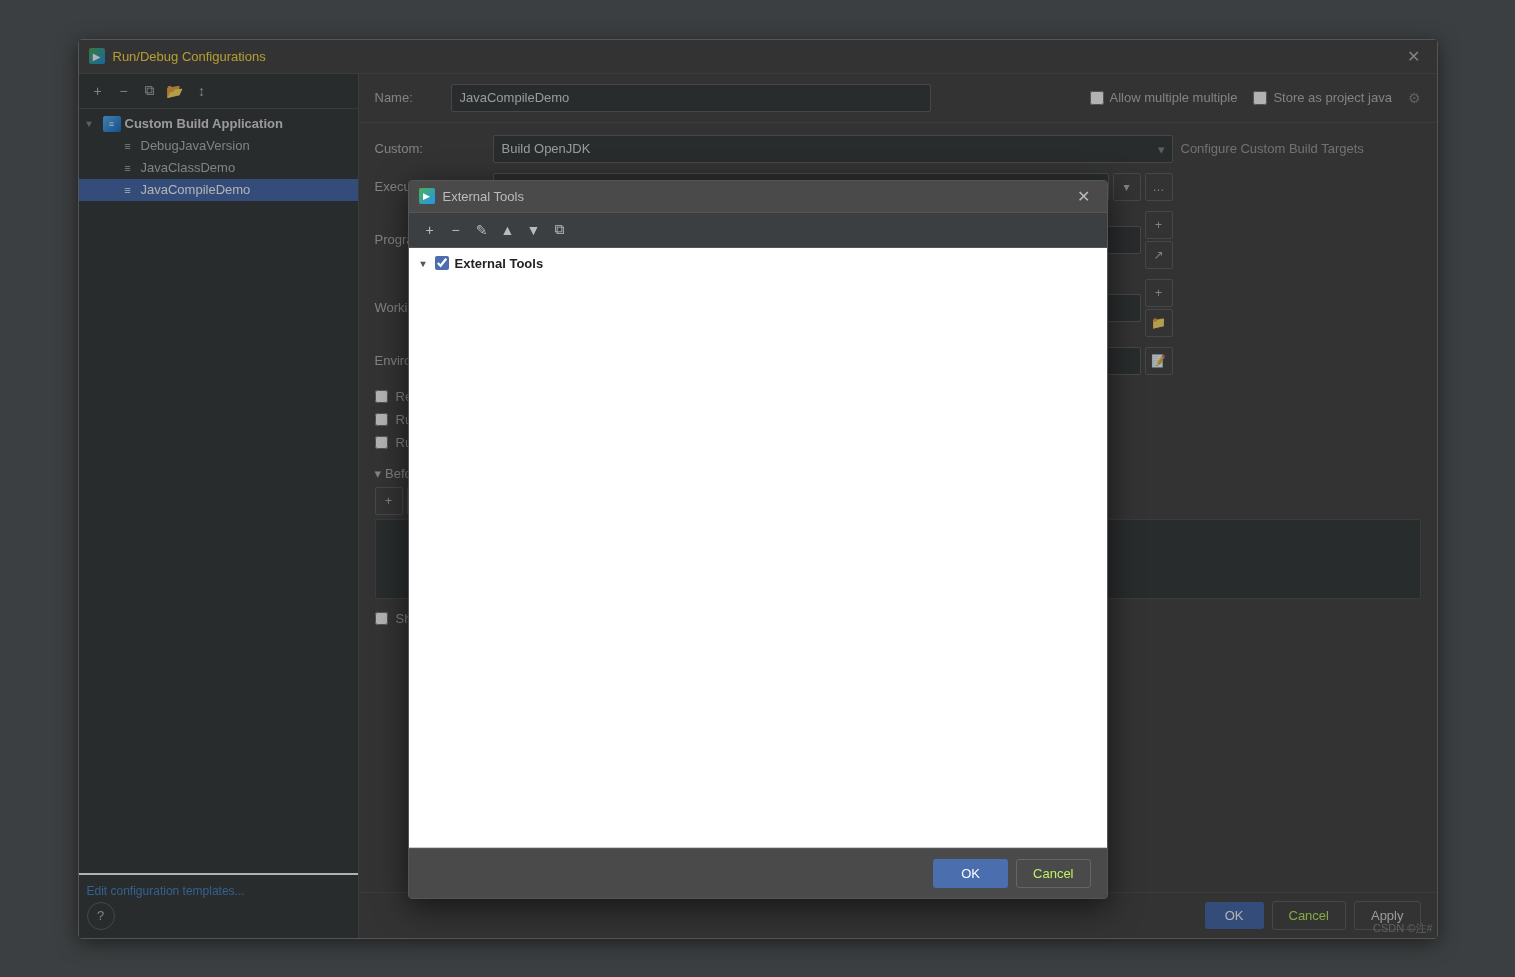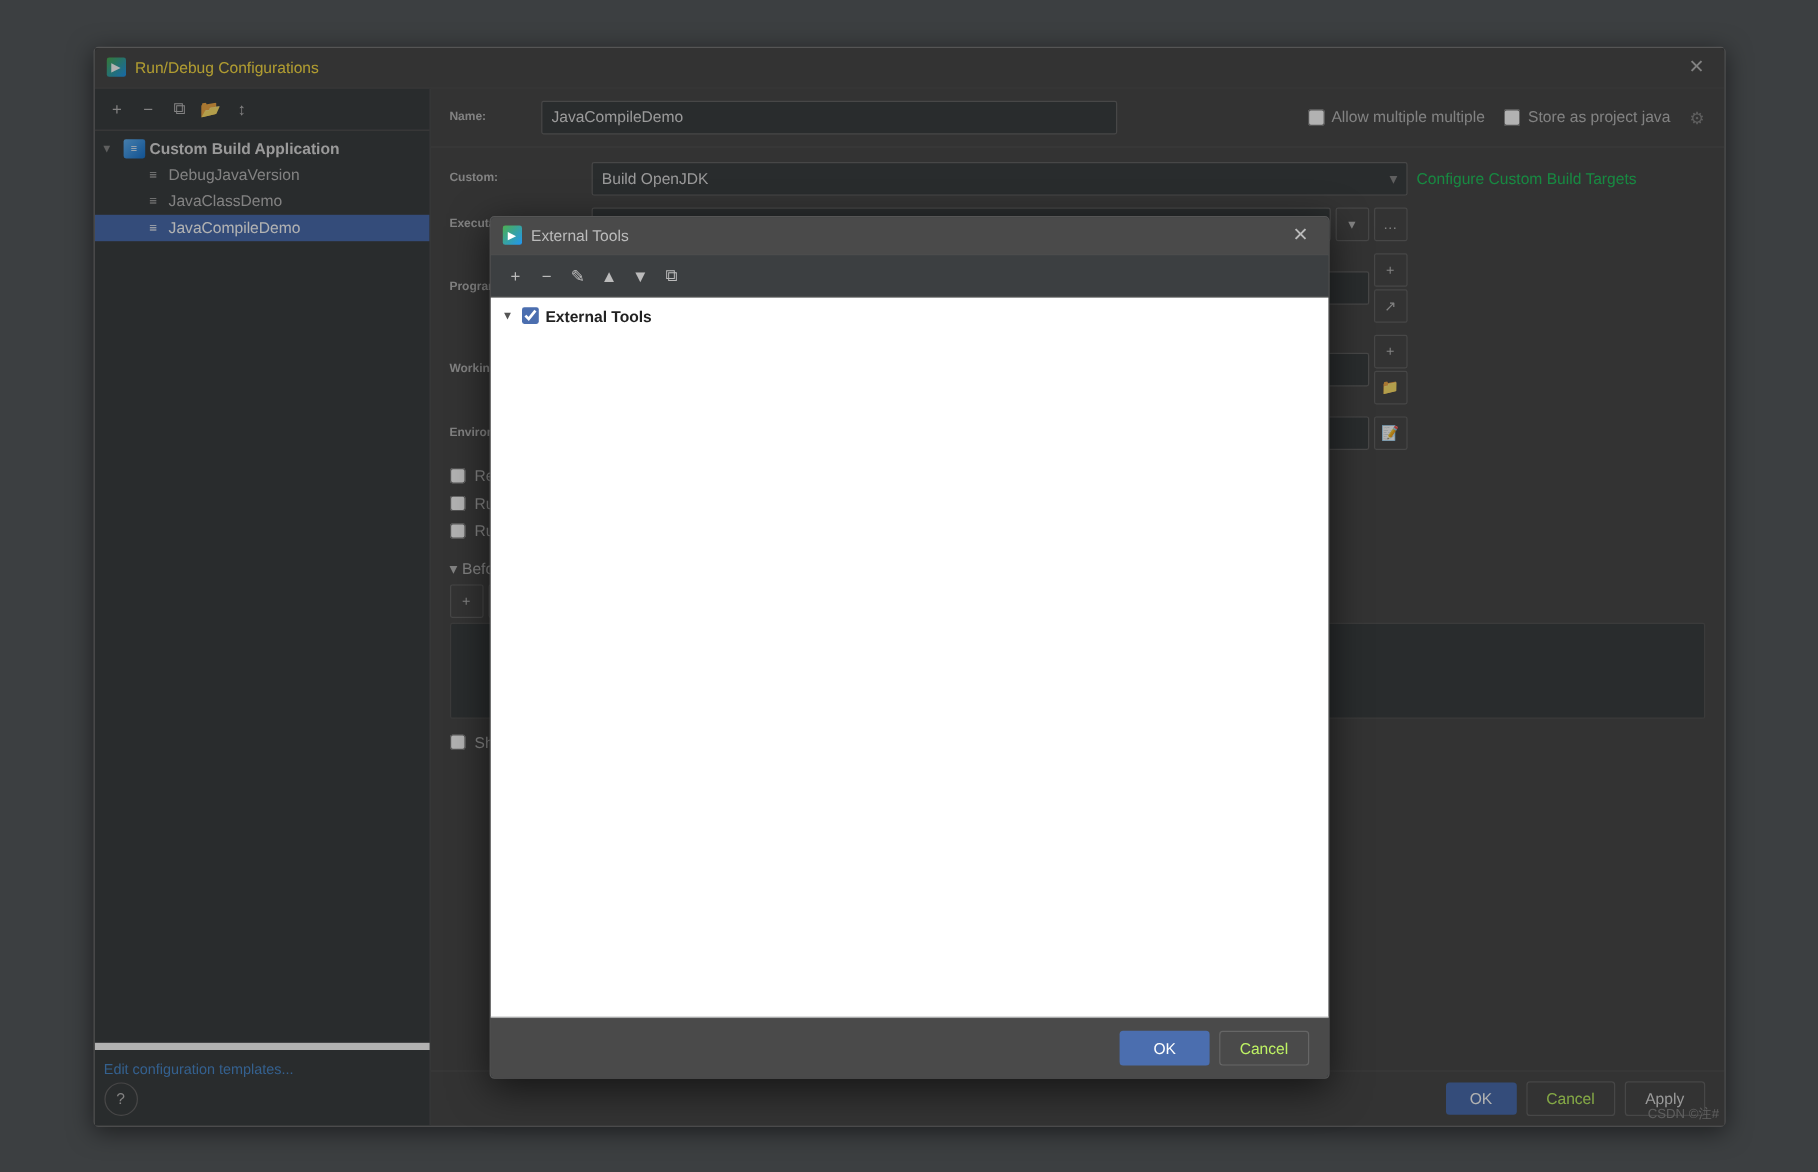--- a/index.html
+++ b/index.html
@@ -134,21 +134,21 @@
       border-radius: 2px;
       color: white;
       font-size: 9px;
     }
     .child-item {
       padding-left: 40px;
     }
 
     .left-footer {
       padding: 8px;
-      border-top: 6px solid #ffffff;
+      border-top: 2px solid #ffffff;
     }
     .edit-templates-link {
       color: #4b8bcd;
       font-size: 12px;
       cursor: pointer;
       text-decoration: none;
     }
 
     .help-icon {
       width: 28px;
@@ -175,23 +175,22 @@
     .right-header {
       padding: 10px 16px;
       display: flex;
       align-items: center;
       gap: 16px;
       border-bottom: 1px solid #555;
       background: #4a4a4a;
     }
     .field-label {
       color: #bbb;
-      font-size: 10px;
+      font-size: 13px;
       min-width: 60px;
-      font-weight: bold;
     }
     .name-input {
       flex: 1;
       max-width: 480px;
       height: 28px;
       background: #3c3f41;
       border: 1px solid #666;
       color: #ddd;
       padding: 0 8px;
       font-size: 13px;
@@ -256,21 +255,21 @@
     .dropdown-arrow {
       position: absolute;
       right: 8px;
       top: 50%;
       transform: translateY(-50%);
       color: #888;
       pointer-events: none;
     }
 
     .configure-link {
-      color: #22c55e;
+      color: #a3a3a3;
       font-size: 13px;
       cursor: pointer;
       white-space: nowrap;
     }
 
     .input-with-btn {
       flex: 1;
       display: flex;
       align-items: center;
       gap: 4px;

